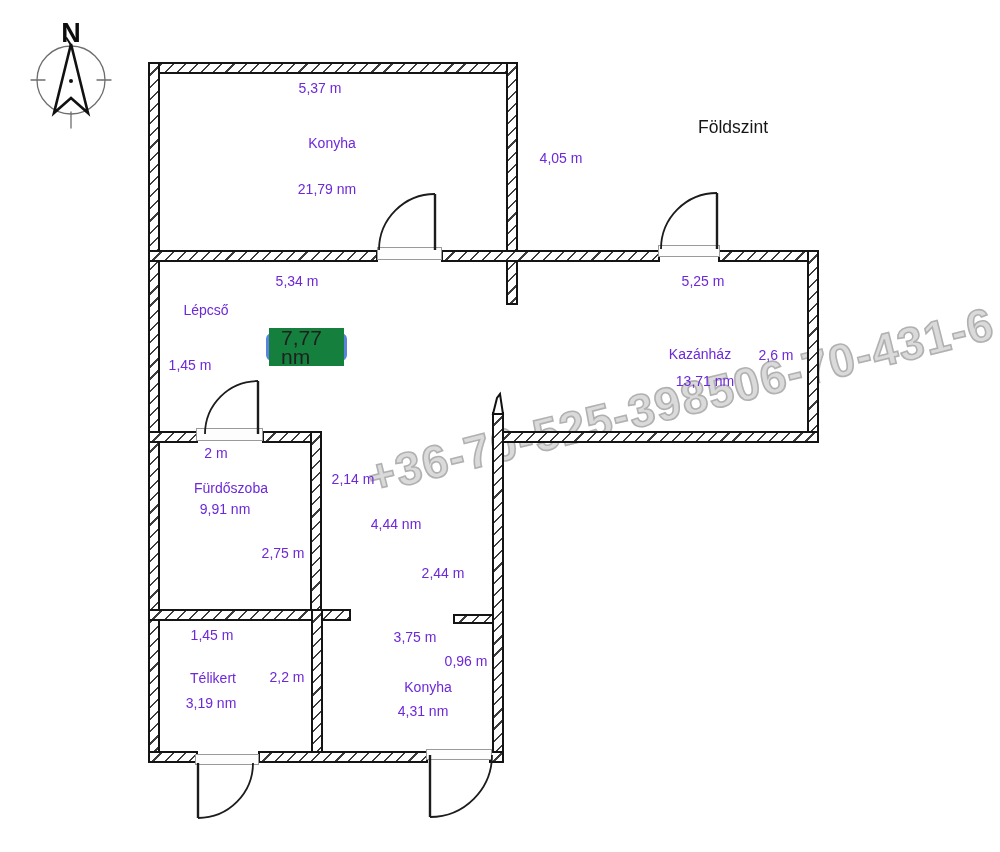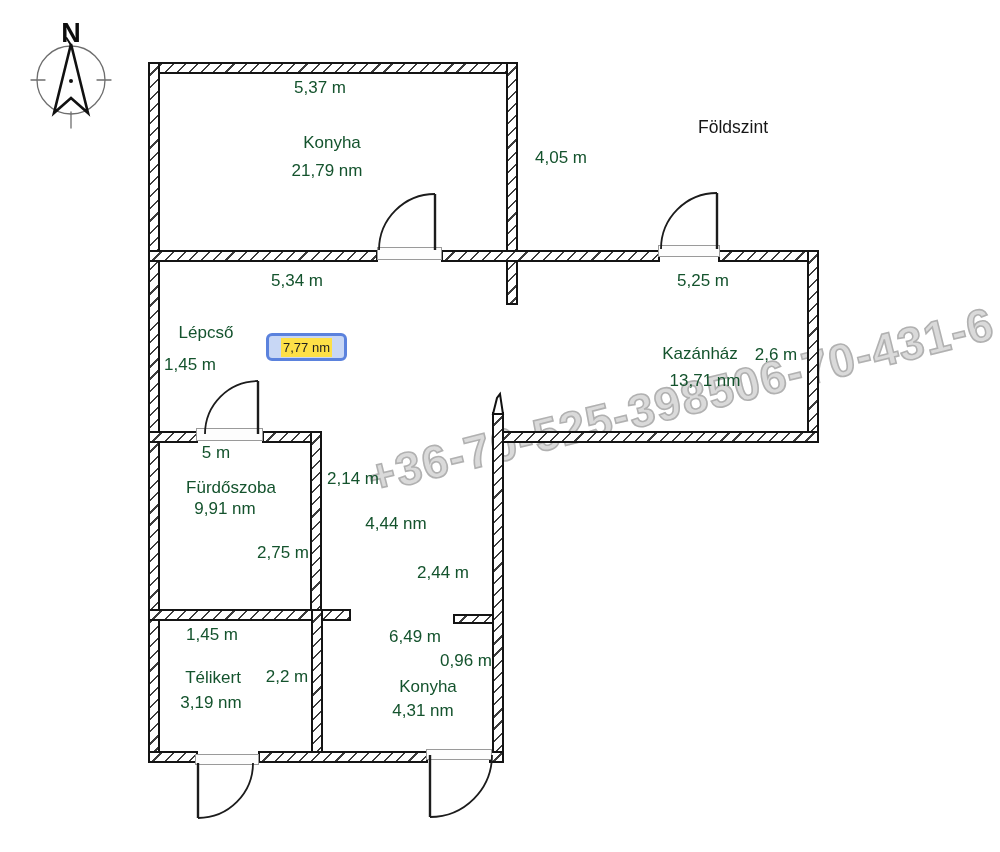--- a/index.html
+++ b/index.html
@@ -4,30 +4,30 @@
 <style>
   html,body{margin:0;padding:0;background:#fff;}
   .canvas{position:relative;width:1000px;height:852px;background:#ffffff;overflow:hidden;
           font-family:"Liberation Sans", sans-serif;color:#1f1f1f;}
   .wall{position:absolute;box-sizing:border-box;background-color:#ffffff;
         border:2px solid #141414;
         background-image:repeating-linear-gradient(135deg,transparent 0,transparent 7px,#3c3c3c 7px,#3c3c3c 8.6px);
         z-index:2;}
   .threshold{position:absolute;box-sizing:border-box;background:#fdfdfd;border:1.5px solid #9a9a9a;z-index:3;}
   .overlay{position:absolute;left:0;top:0;z-index:4;pointer-events:none;}
-  .lbl{position:absolute;transform:translateX(-50%);white-space:nowrap;font-size:17px;
-       line-height:20px;color:#14532d;z-index:5;}
+  .lbl{position:absolute;transform:translateX(-50%);white-space:nowrap;font-size:14px;
+       line-height:20px;color:#6d28d9;z-index:5;}
   .lbl.big{font-size:17.5px;color:#161616;}
   .watermark{position:absolute;left:362px;top:452px;transform:rotate(-14deg);transform-origin:0 0;
              font-size:46px;font-weight:700;letter-spacing:1.5px;white-space:nowrap;
              color:#d6d6d6;-webkit-text-stroke:1.6px #a9a9a9;opacity:.9;z-index:1;}
   .hl{position:absolute;left:266px;top:333px;width:81px;height:28px;box-sizing:border-box;
       border:3px solid #5b82dd;border-radius:6px;background:#c8d7f5;display:flex;
       align-items:center;justify-content:center;z-index:6;}
-  .hl span{background:#fde047;font-size:13px;padding:0 2px;line-height:19px;}
+  .hl span{background:#15803d;font-size:21px;padding:0 12px;line-height:19px;}
 </style>
 </head>
 <body>
 
 <div class="canvas">
 
   <div class="watermark">+36-70-525-398506-70-431-6</div>
 
   <div class="wall" style="left:148px;top:62px;width:370px;height:12px"></div>
   <div class="wall" style="left:148px;top:62px;width:12px;height:701px"></div>
@@ -87,47 +87,47 @@
         <path d="M430 817 A62 62 0 0 0 492 755" stroke-width="1.8"></path>
       </g>
     </g>
     <path d="M493 414 L497 398 L500 394 L503 414 Z" fill="#ffffff" stroke="#111111" stroke-width="2"></path>
   </svg>
 
   <div class="lbl big" style="left:733px;top:117px">Földszint</div>
 
   <div class="lbl" style="left:320px;top:78px">5,37 m</div>
   <div class="lbl" style="left:332px;top:133px">Konyha</div>
-  <div class="lbl" style="left:327px;top:161px">21,79 nm</div>
+  <div class="lbl" style="left:327px;top:179px">21,79 nm</div>
   <div class="lbl" style="left:561px;top:148px">4,05 m</div>
 
   <div class="lbl" style="left:297px;top:271px">5,34 m</div>
-  <div class="lbl" style="left:206px;top:323px">Lépcső</div>
+  <div class="lbl" style="left:206px;top:300px">Lépcső</div>
   <div class="lbl" style="left:190px;top:355px">1,45 m</div>
   <div class="hl">
     <span>7,77 nm</span>
   </div>
 
   <div class="lbl" style="left:703px;top:271px">5,25 m</div>
   <div class="lbl" style="left:700px;top:344px">Kazánház</div>
   <div class="lbl" style="left:776px;top:345px">2,6 m</div>
   <div class="lbl" style="left:705px;top:371px">13,71 nm</div>
 
-  <div class="lbl" style="left:216px;top:443px">5 m</div>
+  <div class="lbl" style="left:216px;top:443px">2 m</div>
   <div class="lbl" style="left:231px;top:478px">Fürdőszoba</div>
   <div class="lbl" style="left:225px;top:499px">9,91 nm</div>
   <div class="lbl" style="left:283px;top:543px">2,75 m</div>
 
   <div class="lbl" style="left:353px;top:469px">2,14 m</div>
   <div class="lbl" style="left:396px;top:514px">4,44 nm</div>
   <div class="lbl" style="left:443px;top:563px">2,44 m</div>
 
   <div class="lbl" style="left:212px;top:625px">1,45 m</div>
   <div class="lbl" style="left:213px;top:668px">Télikert</div>
   <div class="lbl" style="left:287px;top:667px">2,2 m</div>
   <div class="lbl" style="left:211px;top:693px">3,19 nm</div>
 
-  <div class="lbl" style="left:415px;top:627px">6,49 m</div>
+  <div class="lbl" style="left:415px;top:627px">3,75 m</div>
   <div class="lbl" style="left:466px;top:651px">0,96 m</div>
   <div class="lbl" style="left:428px;top:677px">Konyha</div>
   <div class="lbl" style="left:423px;top:701px">4,31 nm</div>
 
 </div>
 
 </body></html>

